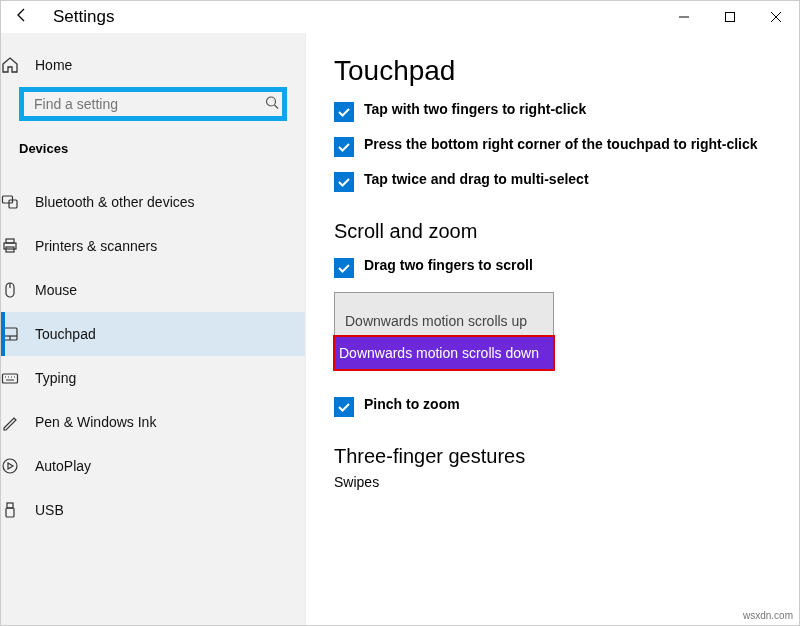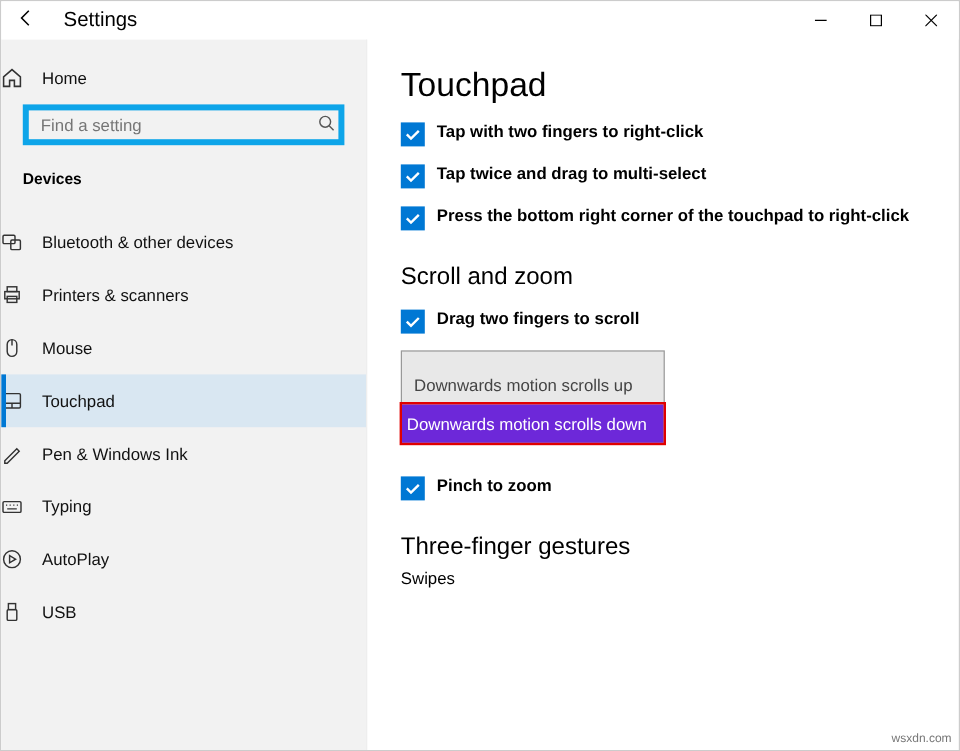--- a/index.html
+++ b/index.html
@@ -277,43 +277,43 @@
             <line x1="2" y1="11" x2="16" y2="11" stroke="#333" stroke-width="1.2"></line>
             <line x1="9" y1="11" x2="9" y2="15" stroke="#333" stroke-width="1.2"></line>
           </svg>
       </span>
       <span>Touchpad</span>
     </div>
 
     <div class="nav-item">
       <span class="nav-icon">
         <svg viewBox="0 0 18 18">
-            <path d="M3 15 L13 5 L15 7 L5 17 L3 17 Z" stroke="#333" fill="none" stroke-width="1.2"></path>
-          </svg>
-      </span>
-      <span>Pen &amp; Windows Ink</span>
-    </div>
-
-    <div class="nav-item">
-      <span class="nav-icon">
-        <svg viewBox="0 0 18 18">
             <rect x="1.5" y="5" width="15" height="9" rx="1" stroke="#333" fill="none" stroke-width="1.2"></rect>
             <line x1="4" y1="8" x2="5" y2="8" stroke="#333"></line>
             <line x1="7" y1="8" x2="8" y2="8" stroke="#333"></line>
             <line x1="10" y1="8" x2="11" y2="8" stroke="#333"></line>
             <line x1="13" y1="8" x2="14" y2="8" stroke="#333"></line>
             <line x1="5" y1="11" x2="13" y2="11" stroke="#333"></line>
           </svg>
       </span>
       <span>Typing</span>
     </div>
 
     <div class="nav-item">
       <span class="nav-icon">
         <svg viewBox="0 0 18 18">
+            <path d="M3 15 L13 5 L15 7 L5 17 L3 17 Z" stroke="#333" fill="none" stroke-width="1.2"></path>
+          </svg>
+      </span>
+      <span>Pen &amp; Windows Ink</span>
+    </div>
+
+    <div class="nav-item">
+      <span class="nav-icon">
+        <svg viewBox="0 0 18 18">
             <circle cx="9" cy="9" r="7" stroke="#333" fill="none" stroke-width="1.2"></circle>
             <path d="M7 6 L12 9 L7 12 Z" stroke="#333" fill="none" stroke-width="1.2"></path>
           </svg>
       </span>
       <span>AutoPlay</span>
     </div>
 
     <div class="nav-item">
       <span class="nav-icon">
         <svg viewBox="0 0 18 18">
@@ -336,30 +336,30 @@
         </div>
       <span>Tap with two fingers to right-click</span>
     </div>
 
     <div class="check-row">
       <div class="checkbox">
           <svg viewBox="0 0 14 14">
             <path d="M2 7 L5.5 10.5 L12 4" stroke="#fff" stroke-width="2" fill="none"></path>
           </svg>
         </div>
+      <span>Press the bottom right corner of the touchpad to right-click</span>
+    </div>
+
+    <div class="check-row">
+      <div class="checkbox">
+          <svg viewBox="0 0 14 14">
+            <path d="M2 7 L5.5 10.5 L12 4" stroke="#fff" stroke-width="2" fill="none"></path>
+          </svg>
+        </div>
       <span>Tap twice and drag to multi-select</span>
-    </div>
-
-    <div class="check-row">
-      <div class="checkbox">
-          <svg viewBox="0 0 14 14">
-            <path d="M2 7 L5.5 10.5 L12 4" stroke="#fff" stroke-width="2" fill="none"></path>
-          </svg>
-        </div>
-      <span>Press the bottom right corner of the touchpad to right-click</span>
     </div>
 
     <h2>Scroll and zoom</h2>
 
     <div class="check-row">
       <div class="checkbox">
           <svg viewBox="0 0 14 14">
             <path d="M2 7 L5.5 10.5 L12 4" stroke="#fff" stroke-width="2" fill="none"></path>
           </svg>
         </div>

